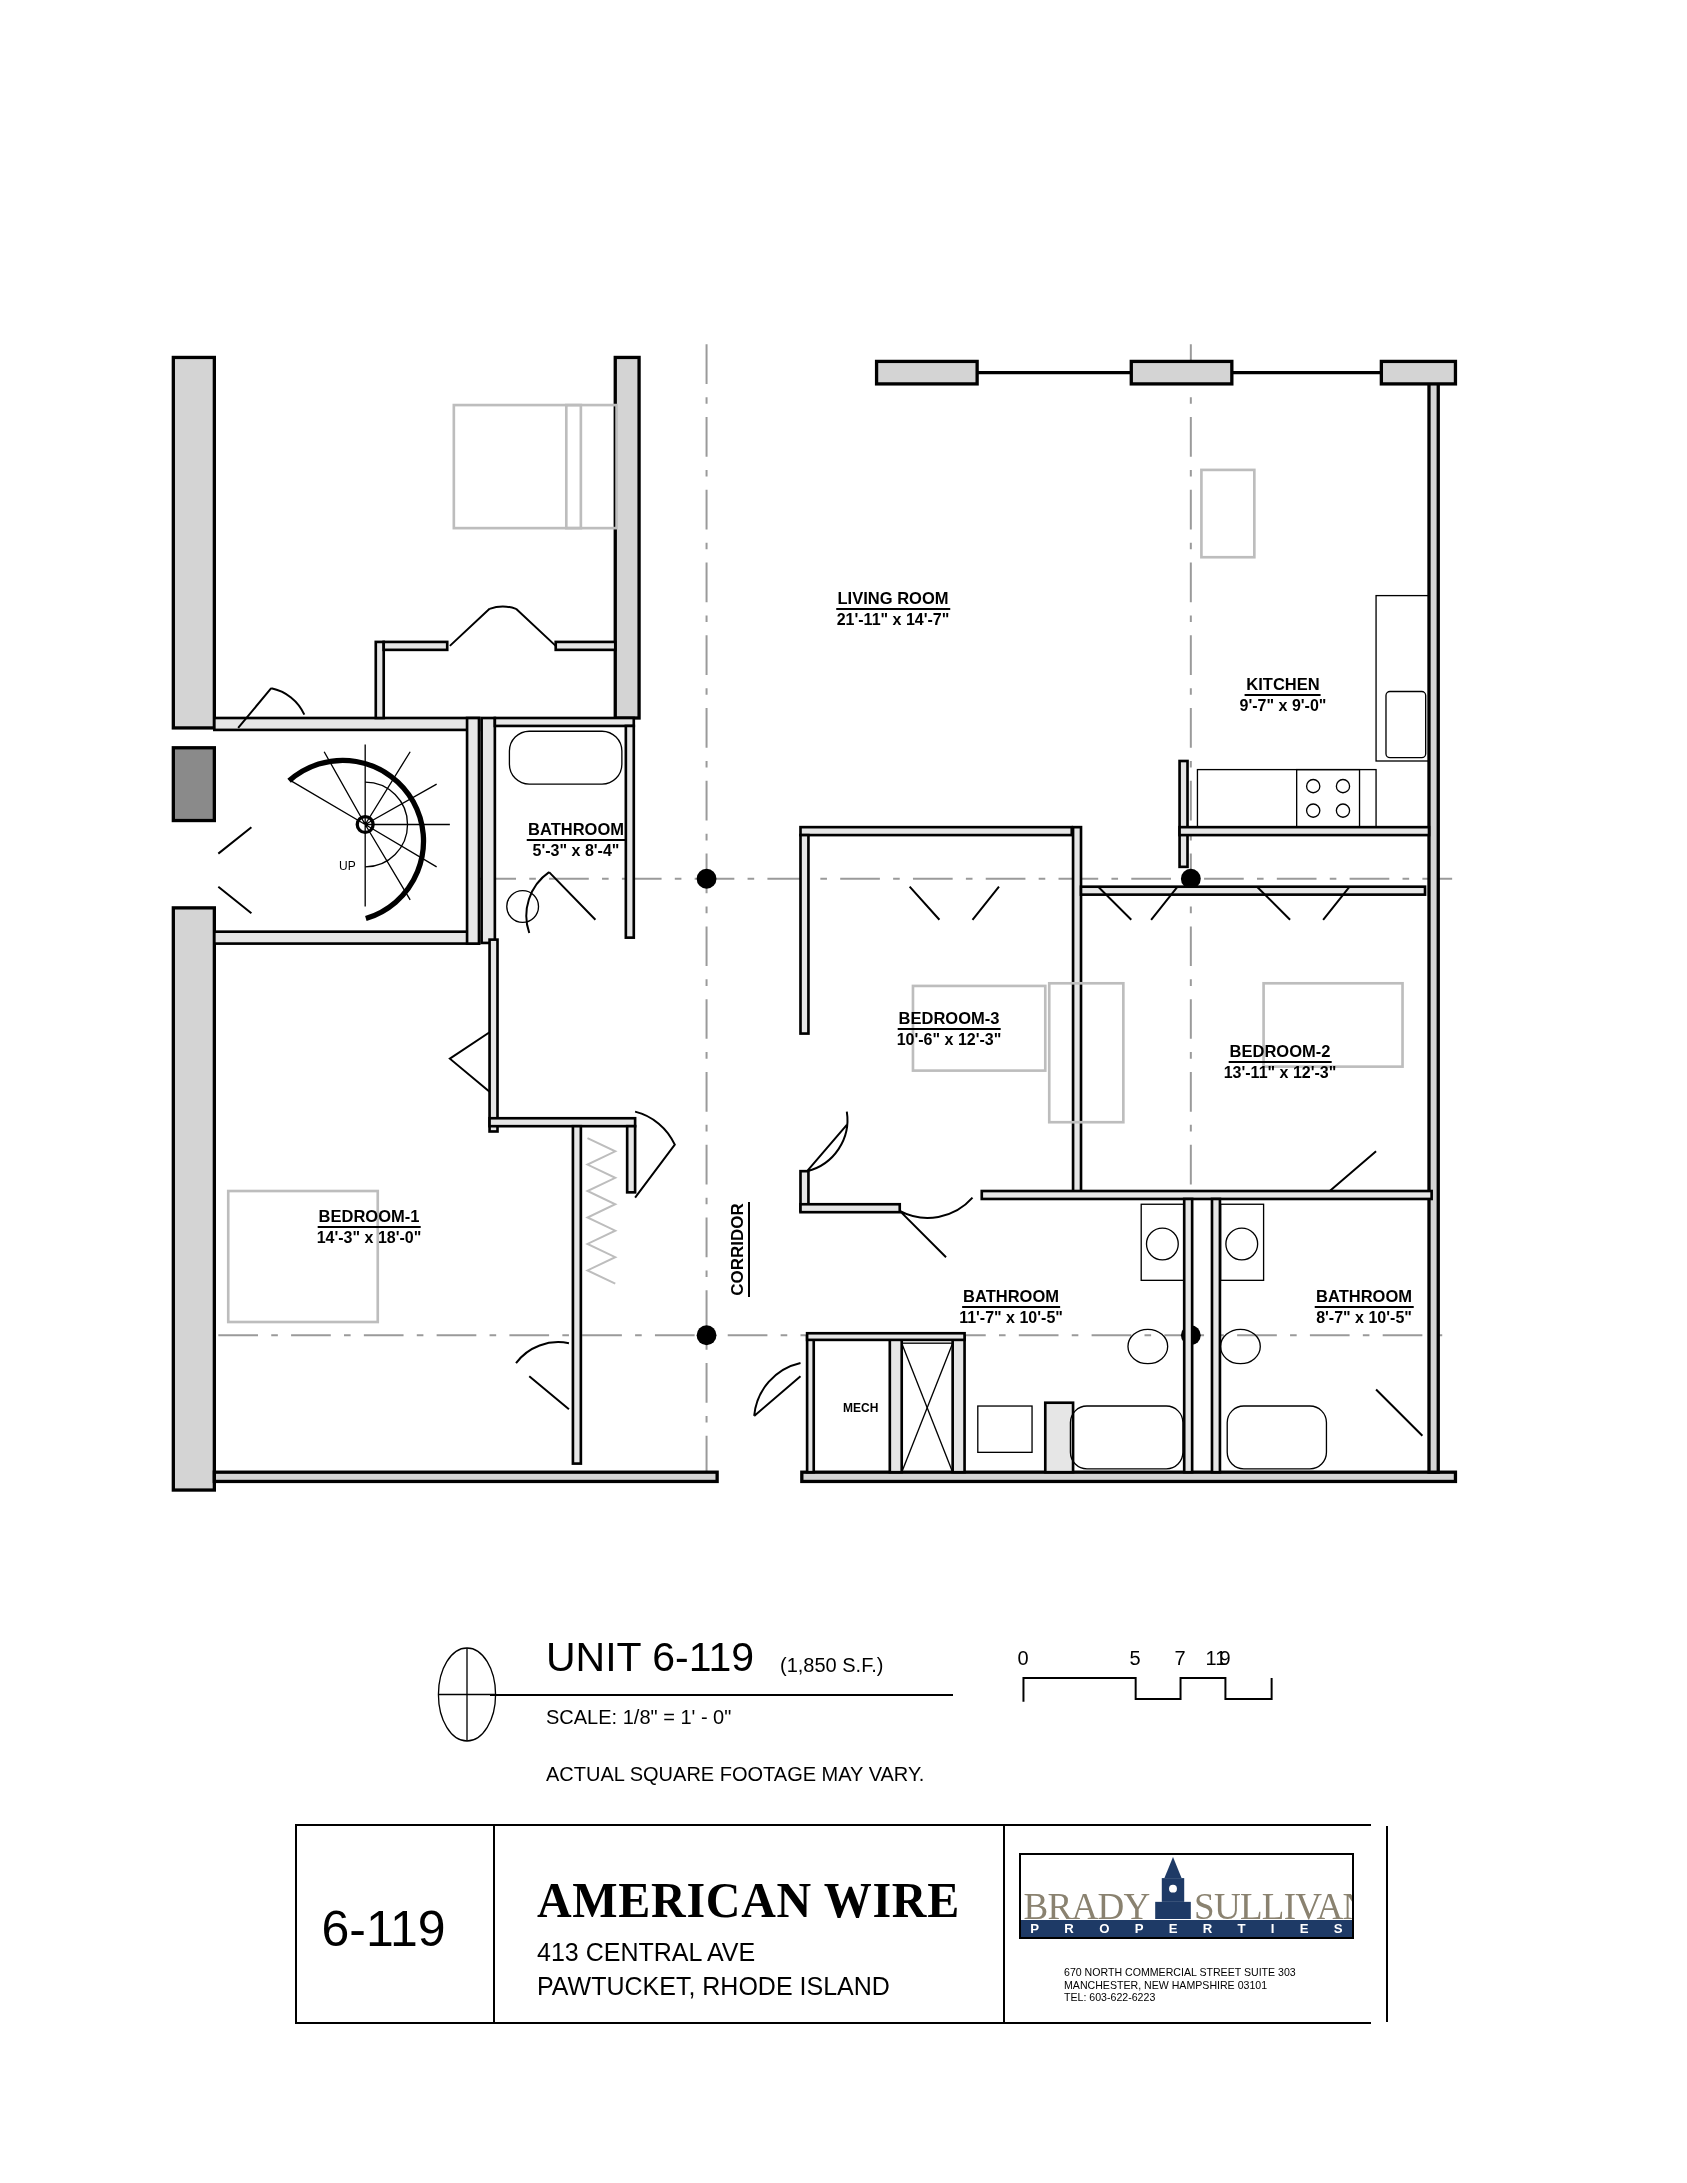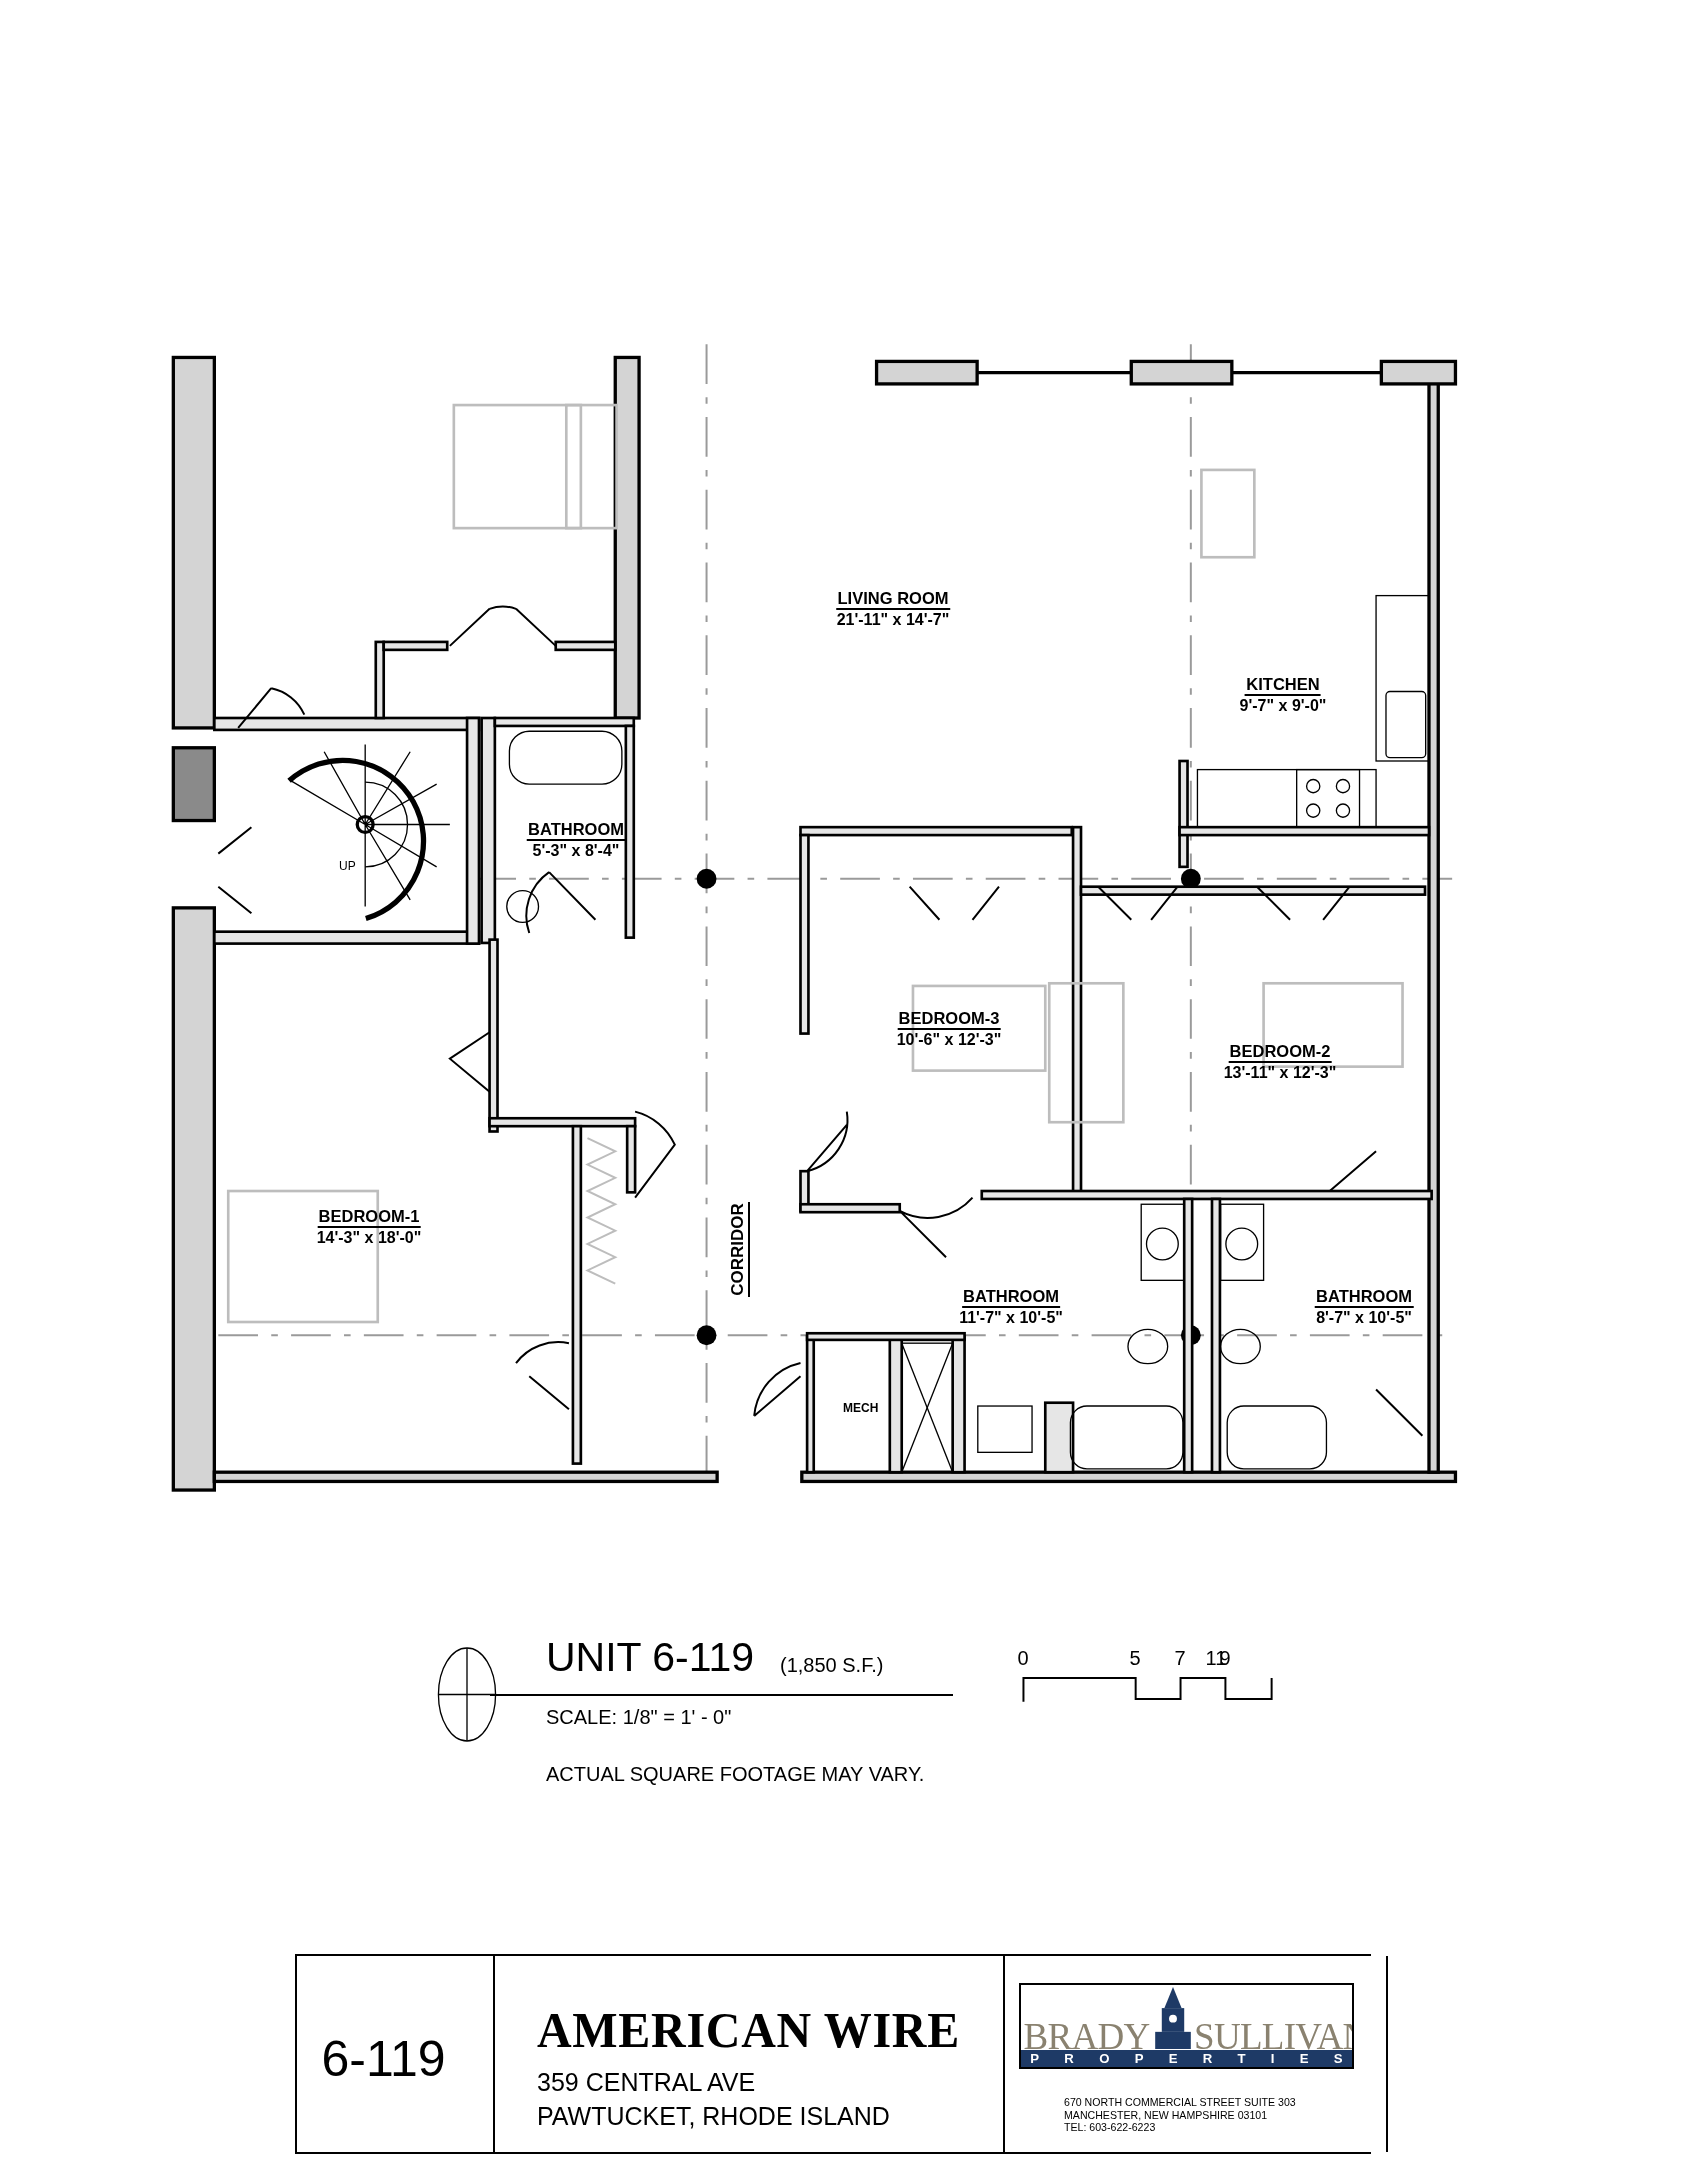--- a/index.html
+++ b/index.html
@@ -10,21 +10,21 @@
   .rl .d{display:block;font-size:16px;margin-top:1.3px;}
   .corr{position:absolute;left:728px;top:1297px;transform:rotate(-90deg);transform-origin:left top;font-weight:bold;font-size:17px;border-bottom:2px solid #000;padding:0 1.3px;}
   .mech{position:absolute;left:835px;top:1401px;font-weight:bold;font-size:12px;padding-left:8px;}
   .up{position:absolute;left:339px;top:859px;font-size:12px;}
   .unit{position:absolute;left:546px;top:1637px;font-size:41px;line-height:1;}
   .sf{position:absolute;left:780px;top:1654px;font-size:20px;}
   .uline{position:absolute;left:490px;top:1694px;width:463px;height:2px;background:#000;}
   .scale{position:absolute;left:546px;top:1706px;font-size:20px;}
   .note{position:absolute;left:546px;top:1763px;font-size:20px;}
   .tick{position:absolute;top:1647px;font-size:20px;transform:translateX(-50%);}
-  .tb{position:absolute;left:295px;top:1954px;width:1076px;height:196px;border-top:2.6px solid #000;border-bottom:2.6px solid #000;}
+  .tb{position:absolute;left:295px;top:1824px;width:1076px;height:196px;border-top:2.6px solid #000;border-bottom:2.6px solid #000;}
   .vl{position:absolute;top:0;width:2px;height:100%;background:#000;}
   .bign{position:absolute;left:26.5px;top:74px;font-size:50px;}
   .aw{position:absolute;left:242px;top:46px;font-family:"Liberation Serif",serif;font-weight:bold;font-size:48px;letter-spacing:0.7px;transform:scaleY(1.05);}
   .addr1{position:absolute;left:242px;top:112px;font-size:25px;}
   .addr2{position:absolute;left:242px;top:146px;font-size:25px;}
   .logo{position:absolute;left:724px;top:26.5px;width:331px;height:82px;border:2px solid #000;background:#fff;overflow:hidden;}
   .logo .brady{position:absolute;left:2.6px;top:30px;font-family:"Liberation Serif",serif;font-size:37px;color:#8a8270;letter-spacing:-0.7px;}
   .logo .sullivan{position:absolute;left:173px;top:30px;font-family:"Liberation Serif",serif;font-size:37px;color:#8a8270;letter-spacing:-0.7px;}
   .logo .bar{position:absolute;left:0;bottom:0;width:100%;height:17px;background:#1e3a66;color:#fff;font-size:13.2px;font-weight:bold;display:flex;justify-content:space-between;padding:0 9.3px;box-sizing:border-box;align-items:center;}
   .contact{position:absolute;left:737px;top:140px;font-size:10.6px;line-height:1.2;margin-left:32px;}
@@ -236,21 +236,21 @@
   </svg>
 </div>
 
 <div class="tb">
   <div class="vl" style="left:0;"></div>
   <div class="vl" style="left:198px;"></div>
   <div class="vl" style="left:708px;"></div>
   <div class="vl" style="left:1091px;"></div>
   <div class="bign">6-119</div>
   <div class="aw">AMERICAN WIRE</div>
-  <div class="addr1">359 CENTRAL AVE</div>
+  <div class="addr1">413 CENTRAL AVE</div>
   <div class="addr2">PAWTUCKET, RHODE ISLAND</div>
   <div class="logo">
     <span class="brady">BRADY</span>
     <svg style="position:absolute;left:130px;top:2.6px;" width="44" height="62" viewBox="0 0 66 94">
       <polygon points="33,0 20,32 46,32" fill="#1e3a66"></polygon>
       <rect x="16" y="32" width="34" height="36" fill="#1e3a66"></rect>
       <circle cx="33" cy="48" r="6" fill="#fff"></circle>
       <rect x="6" y="68" width="54" height="26" fill="#1e3a66"></rect>
     </svg>
     <span class="sullivan">SULLIVAN</span>

